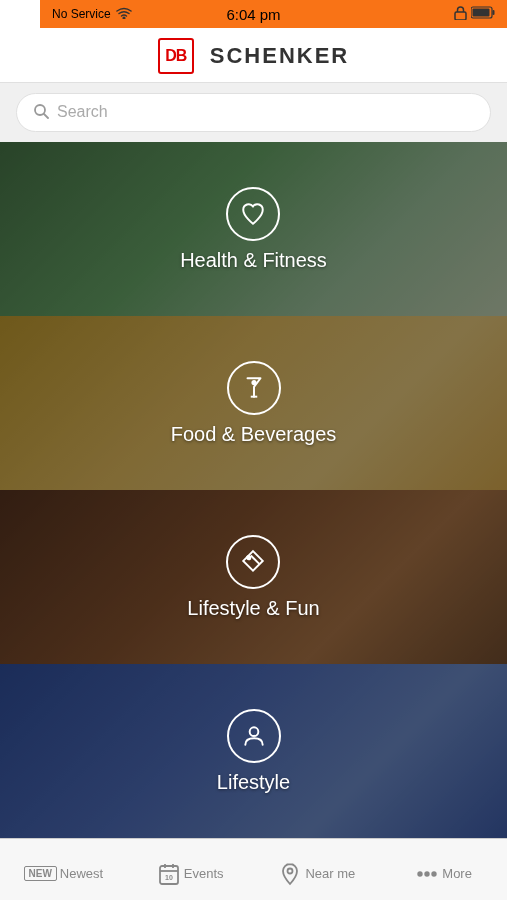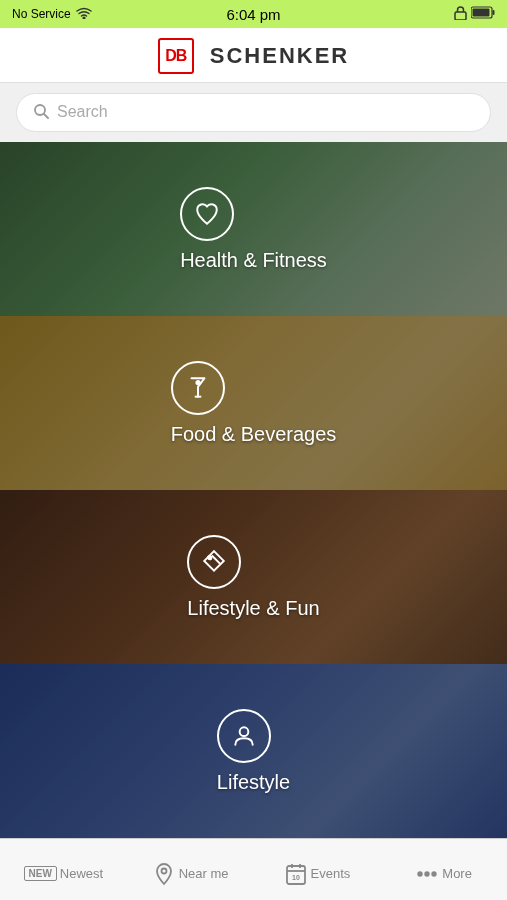--- a/index.html
+++ b/index.html
@@ -11,22 +11,23 @@
       overflow: hidden;
       background: #fff;
     }
 
     
     .status-bar {
       display: flex;
       justify-content: space-between;
       align-items: center;
       padding: 4px 12px;
-      background: #bef264;
+      background: #f97316;
       height: 28px;
+      margin-left: 40px;
     }
     .status-left {
       font-size: 12px;
       font-weight: 500;
       display: flex;
       align-items: center;
       gap: 5px;
     }
     .status-center {
       font-size: 15px;
@@ -131,21 +132,21 @@
       background: linear-gradient(135deg, #5a3520 0%, #8a5530 40%, #b07848 70%, #785030 100%);
     }
     .bg-essentials {
       background: linear-gradient(135deg, #3050a0 0%, #5070c0 40%, #7090d0 70%, #4060b0 100%);
     }
     .category-content {
       position: relative;
       z-index: 1;
       display: flex;
       flex-direction: column;
-      align-items: flex-start;
+      align-items: center;
       gap: 8px;
     }
     .category-icon {
       width: 54px;
       height: 54px;
       border: 2px solid #fff;
       border-radius: 50%;
       display: flex;
       align-items: center;
       justify-content: center;
@@ -326,38 +327,38 @@
 <div class="tab-bar">
 
   <div class="tab-item">
     <div class="tab-icon newest-icon">NEW</div>
     <span class="tab-label">Newest</span>
   </div>
 
   <div class="tab-item">
     <div class="tab-icon">
       <svg class="tab-icon-svg" viewBox="0 0 24 24">
-        <path d="M12 2 C8.13 2 5 5.13 5 9 C5 14.25 12 22 12 22 C12 22 19 14.25 19 9 C19 5.13 15.87 2 12 2Z"></path>
-        <circle cx="12" cy="9" r="2.5"></circle>
-      </svg>
-    </div>
-    <span class="tab-label">Near me</span>
-  </div>
-
-  <div class="tab-item">
-    <div class="tab-icon">
-      <svg class="tab-icon-svg" viewBox="0 0 24 24">
         <rect x="3" y="4" width="18" height="18" rx="2"></rect>
         <line x1="16" y1="2" x2="16" y2="6"></line>
         <line x1="8" y1="2" x2="8" y2="6"></line>
         <line x1="3" y1="9" x2="21" y2="9"></line>
         <text x="12" y="18" text-anchor="middle" font-size="7" fill="#888" stroke="none" font-weight="bold">10</text>
       </svg>
     </div>
     <span class="tab-label">Events</span>
+  </div>
+
+  <div class="tab-item">
+    <div class="tab-icon">
+      <svg class="tab-icon-svg" viewBox="0 0 24 24">
+        <path d="M12 2 C8.13 2 5 5.13 5 9 C5 14.25 12 22 12 22 C12 22 19 14.25 19 9 C19 5.13 15.87 2 12 2Z"></path>
+        <circle cx="12" cy="9" r="2.5"></circle>
+      </svg>
+    </div>
+    <span class="tab-label">Near me</span>
   </div>
 
   <div class="tab-item">
     <div class="tab-icon">
       <svg class="tab-icon-svg" viewBox="0 0 24 24">
         <circle cx="5" cy="12" r="1.8" fill="#888"></circle>
         <circle cx="12" cy="12" r="1.8" fill="#888"></circle>
         <circle cx="19" cy="12" r="1.8" fill="#888"></circle>
       </svg>
     </div>

